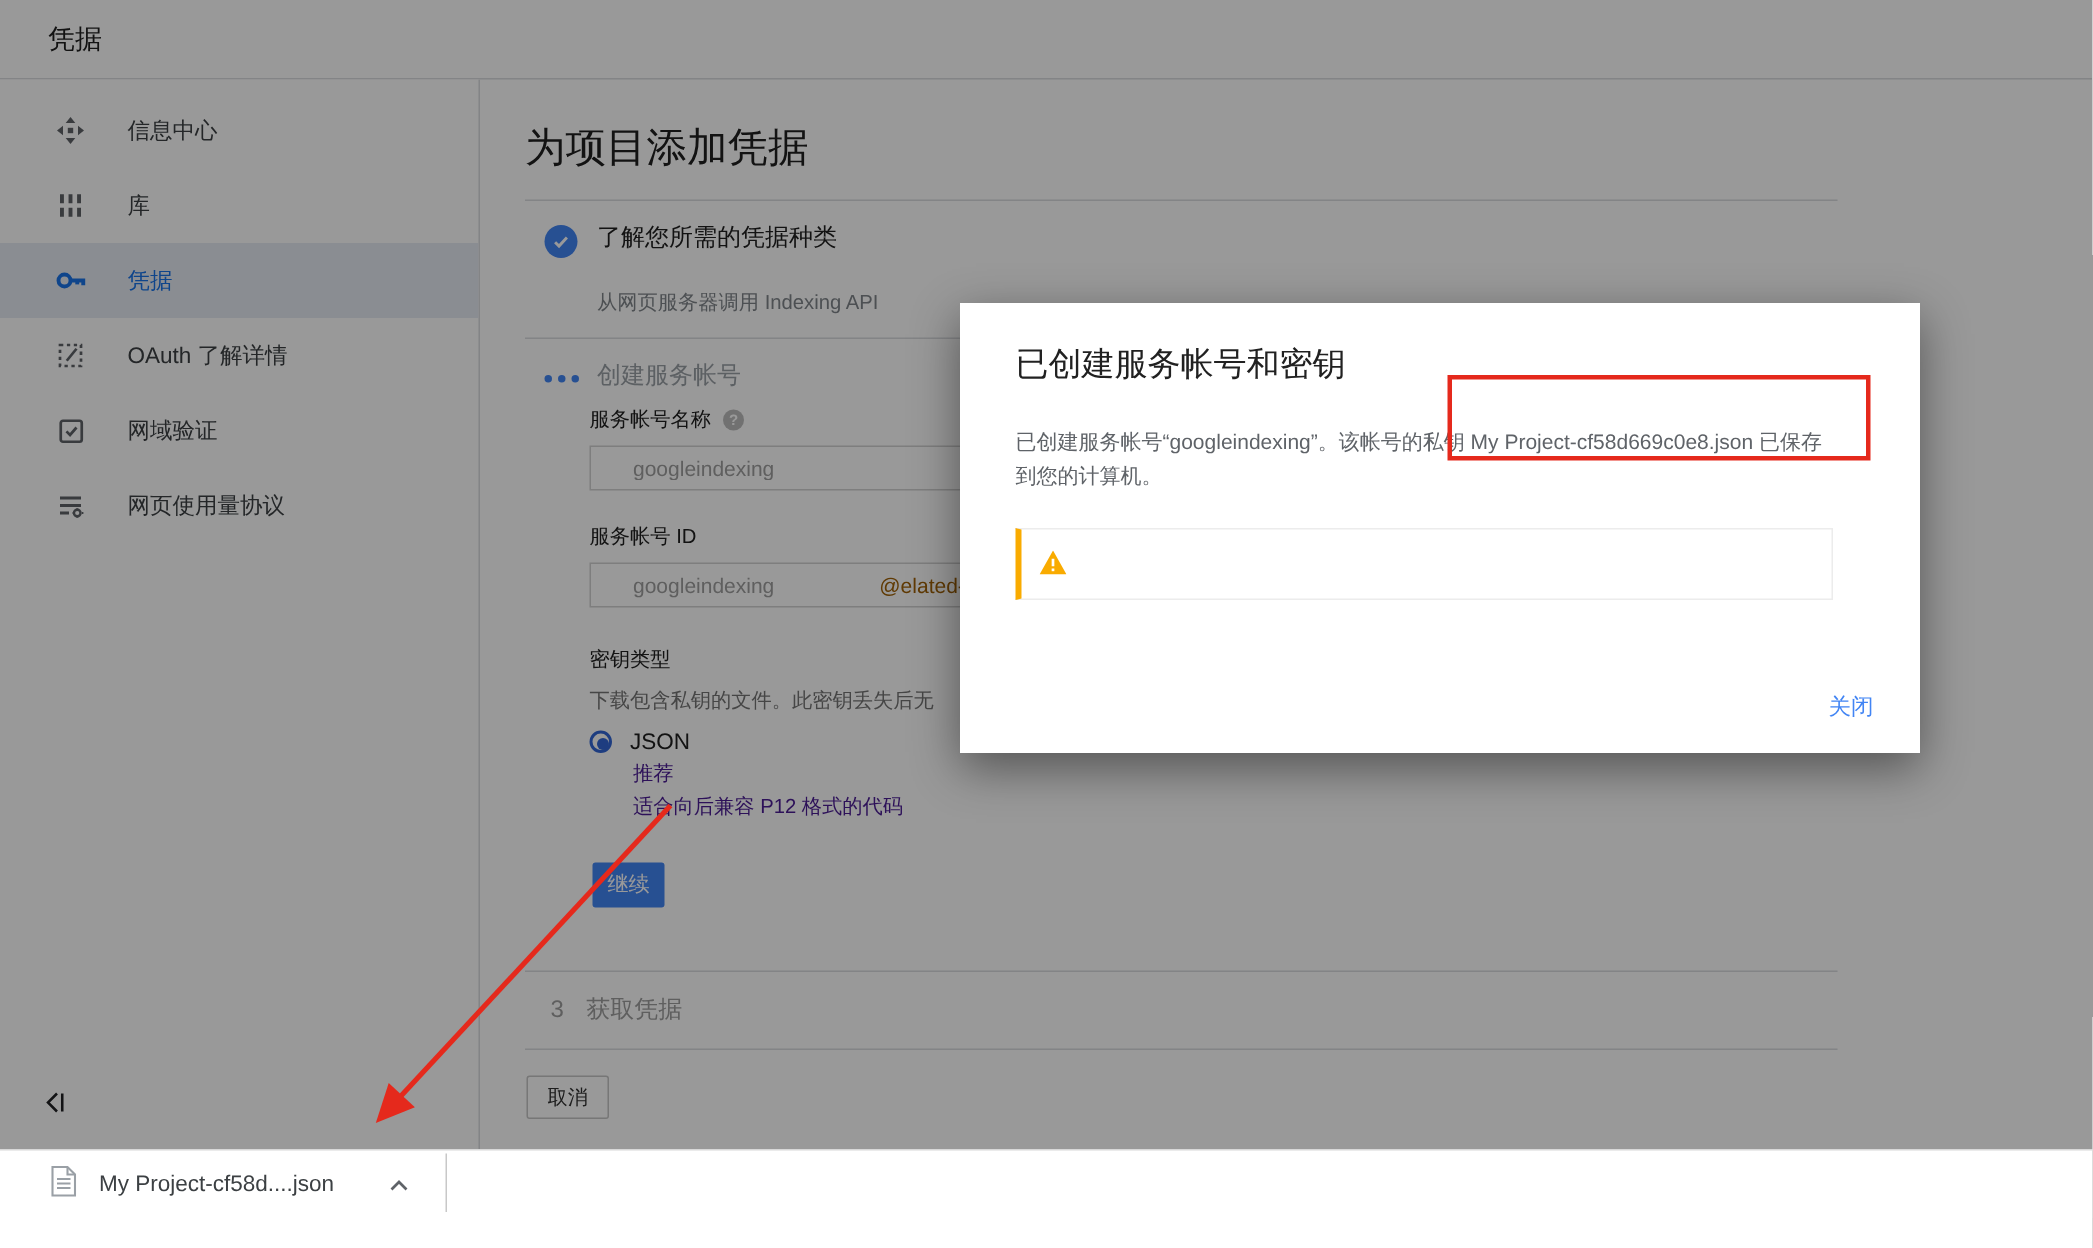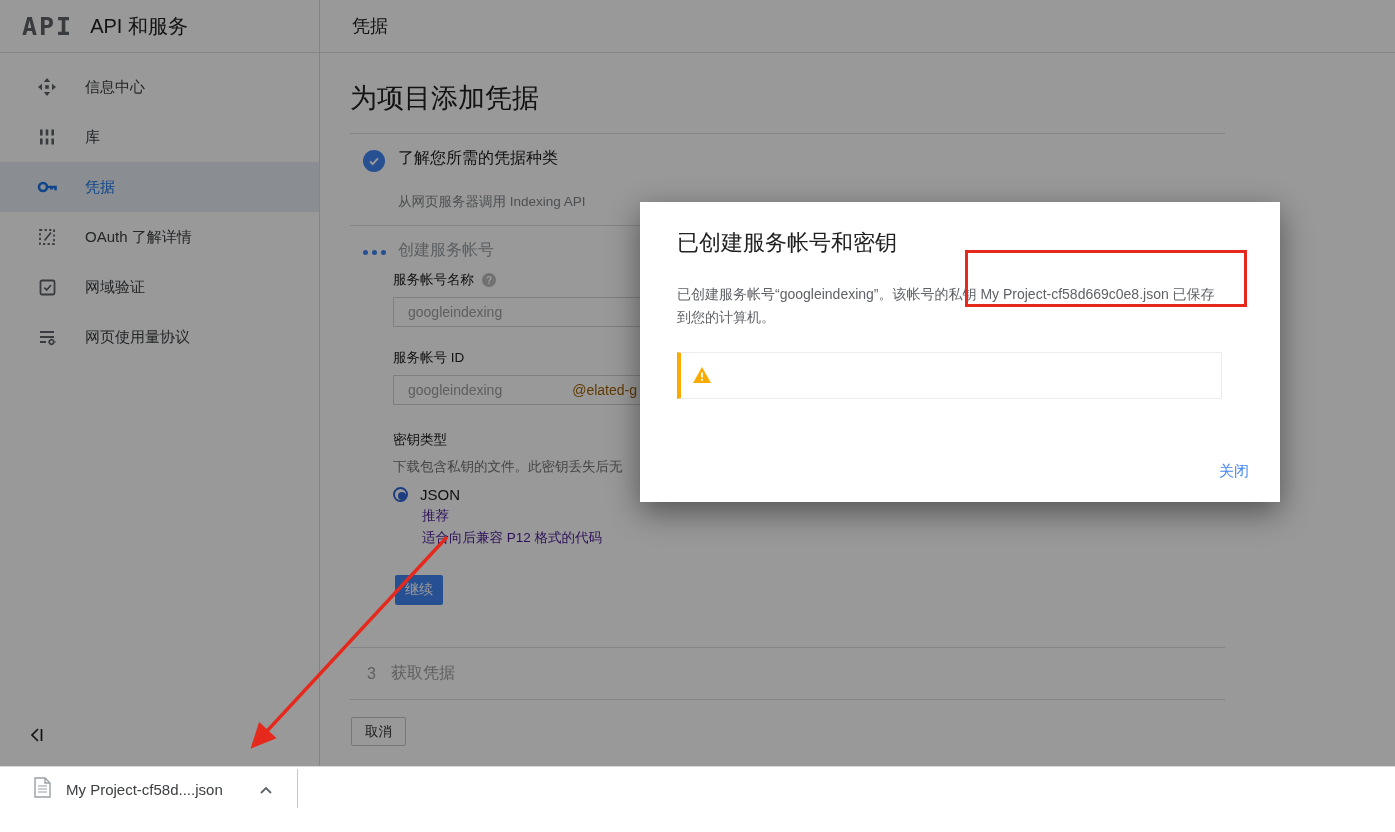--- a/index.html
+++ b/index.html
@@ -43,21 +43,21 @@
   .dots { display:flex; gap:4px; align-items:center; margin-top:8px; }
   .dots span { width:5px; height:5px; border-radius:50%; background:#4285f4; }
   .step-num { font-size:16px; color:#9e9e9e; }
 
   
   .form { margin-left:43px; margin-top:2px; }
   .field-label { font-size:13.5px; color:#212121; display:flex; align-items:center; gap:8px; }
   .help-icon { width:14px; height:14px; border-radius:50%; background:#bdbdbd; color:#fff; font-size:10px;
                display:flex; align-items:center; justify-content:center; font-weight:700; }
   .text-input { margin-top:8px; width:345px; height:30px; border:1px solid #d2d2d2; background:#fff;
-                font-size:14px; color:#9e9e9e; padding:0 14px; font-family:inherit; display:flex; align-items:center; }
+                font-size:14px; color:#9e9e9e; padding:0 28px; font-family:inherit; display:flex; align-items:center; }
   input.text-input { outline:none; }
   .id-suffix { margin-left:70px; color:#a16207; white-space:nowrap; }
   .mt22 { margin-top:22px; }
   .key-desc { font-size:13.5px; color:#757575; margin-top:9px; white-space:nowrap; }
   .radio-row { display:flex; align-items:center; margin-top:10px; }
   .radio { width:15px; height:15px; border-radius:50%; border:2px solid #9e9e9e; position:relative; flex:none; }
   .radio.on { border-color:#3367d6; }
   .radio.on::after { content:""; position:absolute; left:2.5px; top:2.5px; width:8px; height:8px; border-radius:50%; background:#3367d6; }
   .radio-label { margin-left:12px; font-size:15px; color:#212121; }
   .radio-desc { margin-left:29px; font-size:13.5px; color:#4c1d95; margin-top:4px; }
@@ -96,24 +96,20 @@
   .anno-rect { position:absolute; left:965px; top:250px; width:282px; height:57px; border:3px solid #e5291c;
                z-index:70; pointer-events:none; }
   .anno-svg { position:absolute; left:0; top:0; width:1395px; height:832px; z-index:70; pointer-events:none; }
 </style>
 </head>
 <body>
 
 <div class="page">
 
   <div class="topbar">
-    <div class="topbar-left">
-      <span class="logo">API</span>
-      <span class="app-title">API 和服务</span>
-    </div>
     <div class="topbar-right">
       <span class="page-crumb">凭据</span>
     </div>
   </div>
 
   <div class="sidebar">
     <div class="nav-item">
       <span class="nav-icon">
         <svg width="20" height="20" viewBox="0 0 20 20" fill="#5f6368">
           <path d="M10 1 L13.2 5 H6.8 Z"></path>

